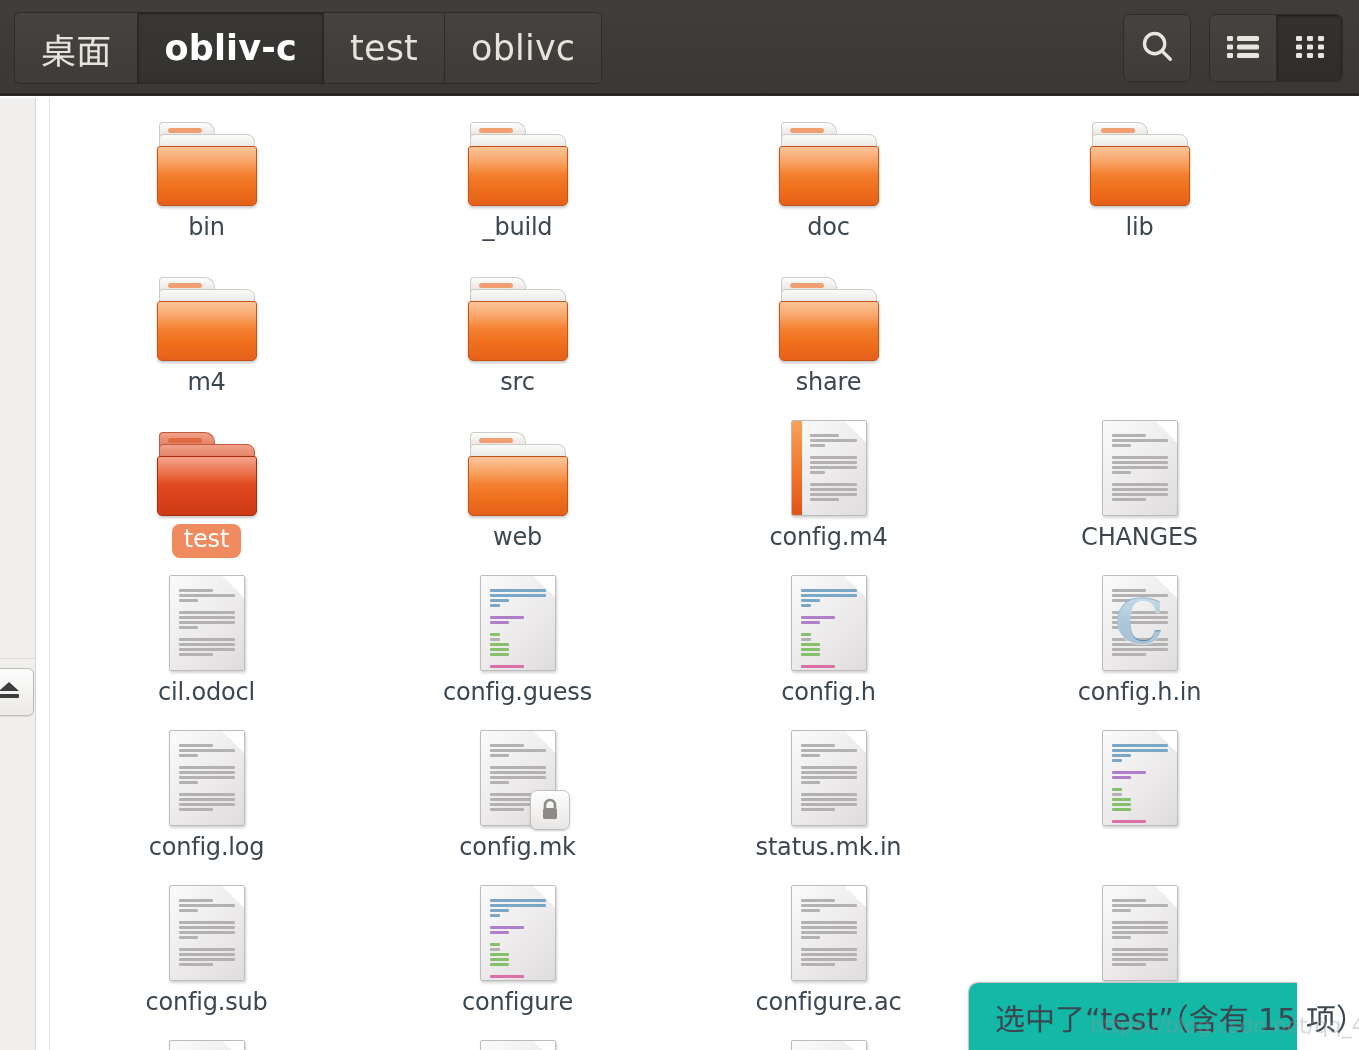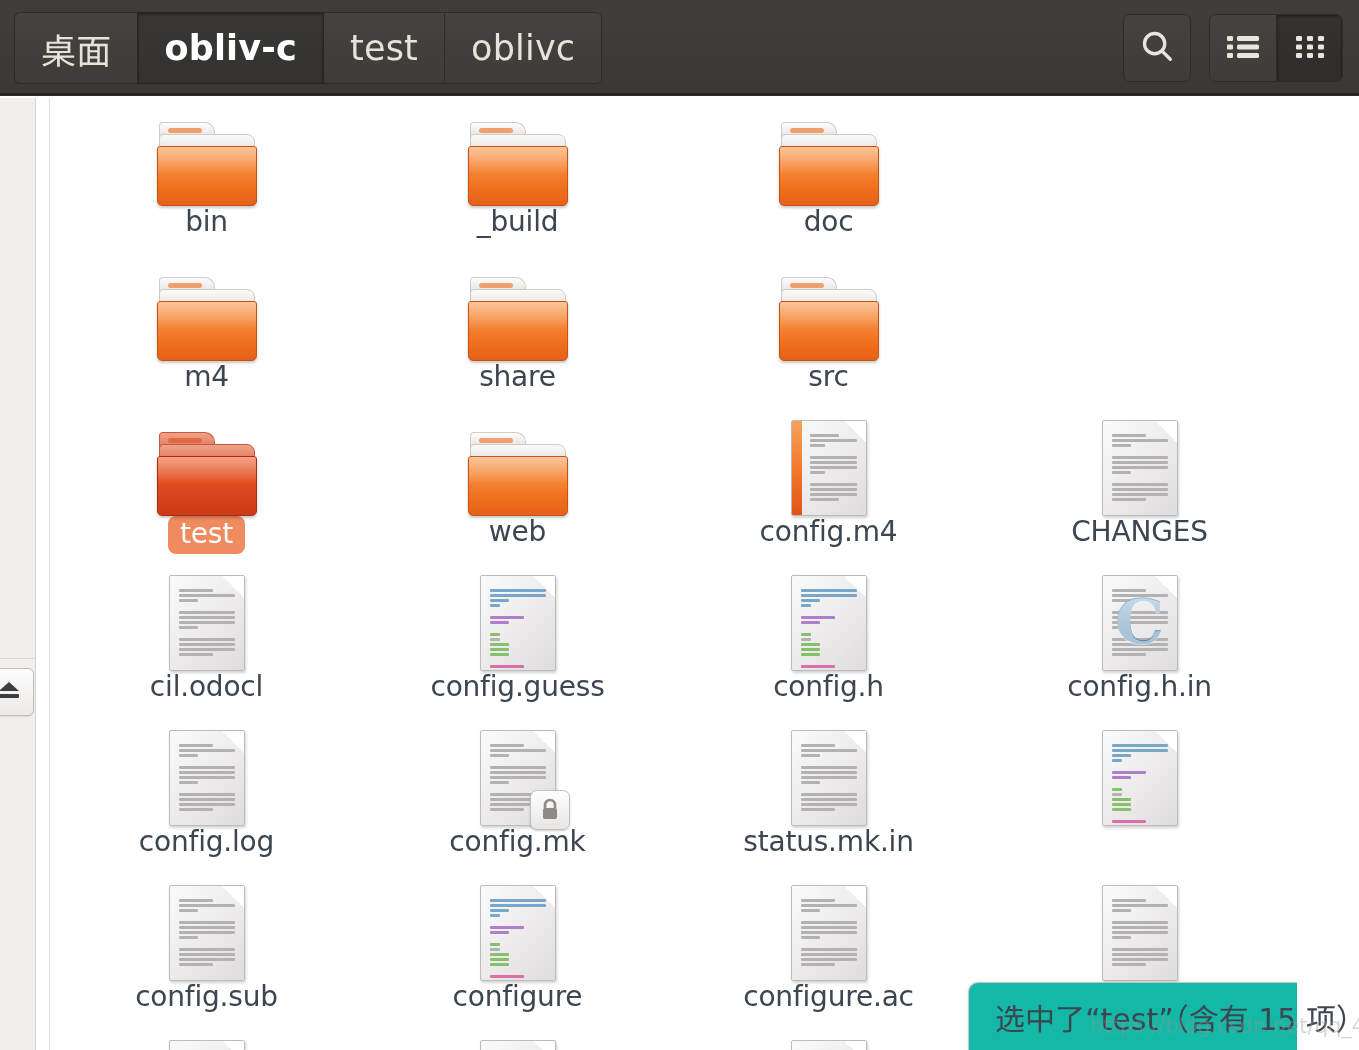--- a/index.html
+++ b/index.html
@@ -190,21 +190,22 @@
     cursor: pointer;
   }
   .thumb {
     height: 100px;
     display: flex;
     align-items: flex-end;
     justify-content: center;
     position: relative;
   }
   .caption {
-    font-size: 28px;
+    margin-top: 8px;
+    font-size: 24px;
     color: #3c4650;
     line-height: 1.15;
     text-align: center;
     white-space: nowrap;
     letter-spacing: -0.2px;
   }
   .cell.selected .caption {
     background: #f08a5f;
     color: #ffffff;
     border-radius: 8px;
@@ -483,51 +484,61 @@
           <div class="cell">
             <div class="thumb">
               <div class="folder">
                 <div class="tab"></div>
                 <div class="back"></div>
                 <div class="body"></div>
               </div>
             </div>
             <div class="caption">doc</div>
           </div>
-        </div>
-        <div class="row">
           <div class="cell">
             <div class="thumb">
               <div class="folder">
                 <div class="tab"></div>
                 <div class="back"></div>
                 <div class="body"></div>
               </div>
             </div>
-            <div class="caption">m4</div>
-          </div>
+            <div class="caption">lib</div>
+          </div>
+        </div>
+        <div class="row">
           <div class="cell">
             <div class="thumb">
               <div class="folder">
                 <div class="tab"></div>
                 <div class="back"></div>
                 <div class="body"></div>
               </div>
             </div>
-            <div class="caption">share</div>
+            <div class="caption">m4</div>
           </div>
           <div class="cell">
             <div class="thumb">
               <div class="folder">
                 <div class="tab"></div>
                 <div class="back"></div>
                 <div class="body"></div>
               </div>
             </div>
             <div class="caption">src</div>
+          </div>
+          <div class="cell">
+            <div class="thumb">
+              <div class="folder">
+                <div class="tab"></div>
+                <div class="back"></div>
+                <div class="body"></div>
+              </div>
+            </div>
+            <div class="caption">share</div>
           </div>
         </div>
         <div class="row">
           <div class="cell selected">
             <div class="thumb">
               <div class="folder sel">
                 <div class="tab"></div>
                 <div class="back"></div>
                 <div class="body"></div>
               </div>

